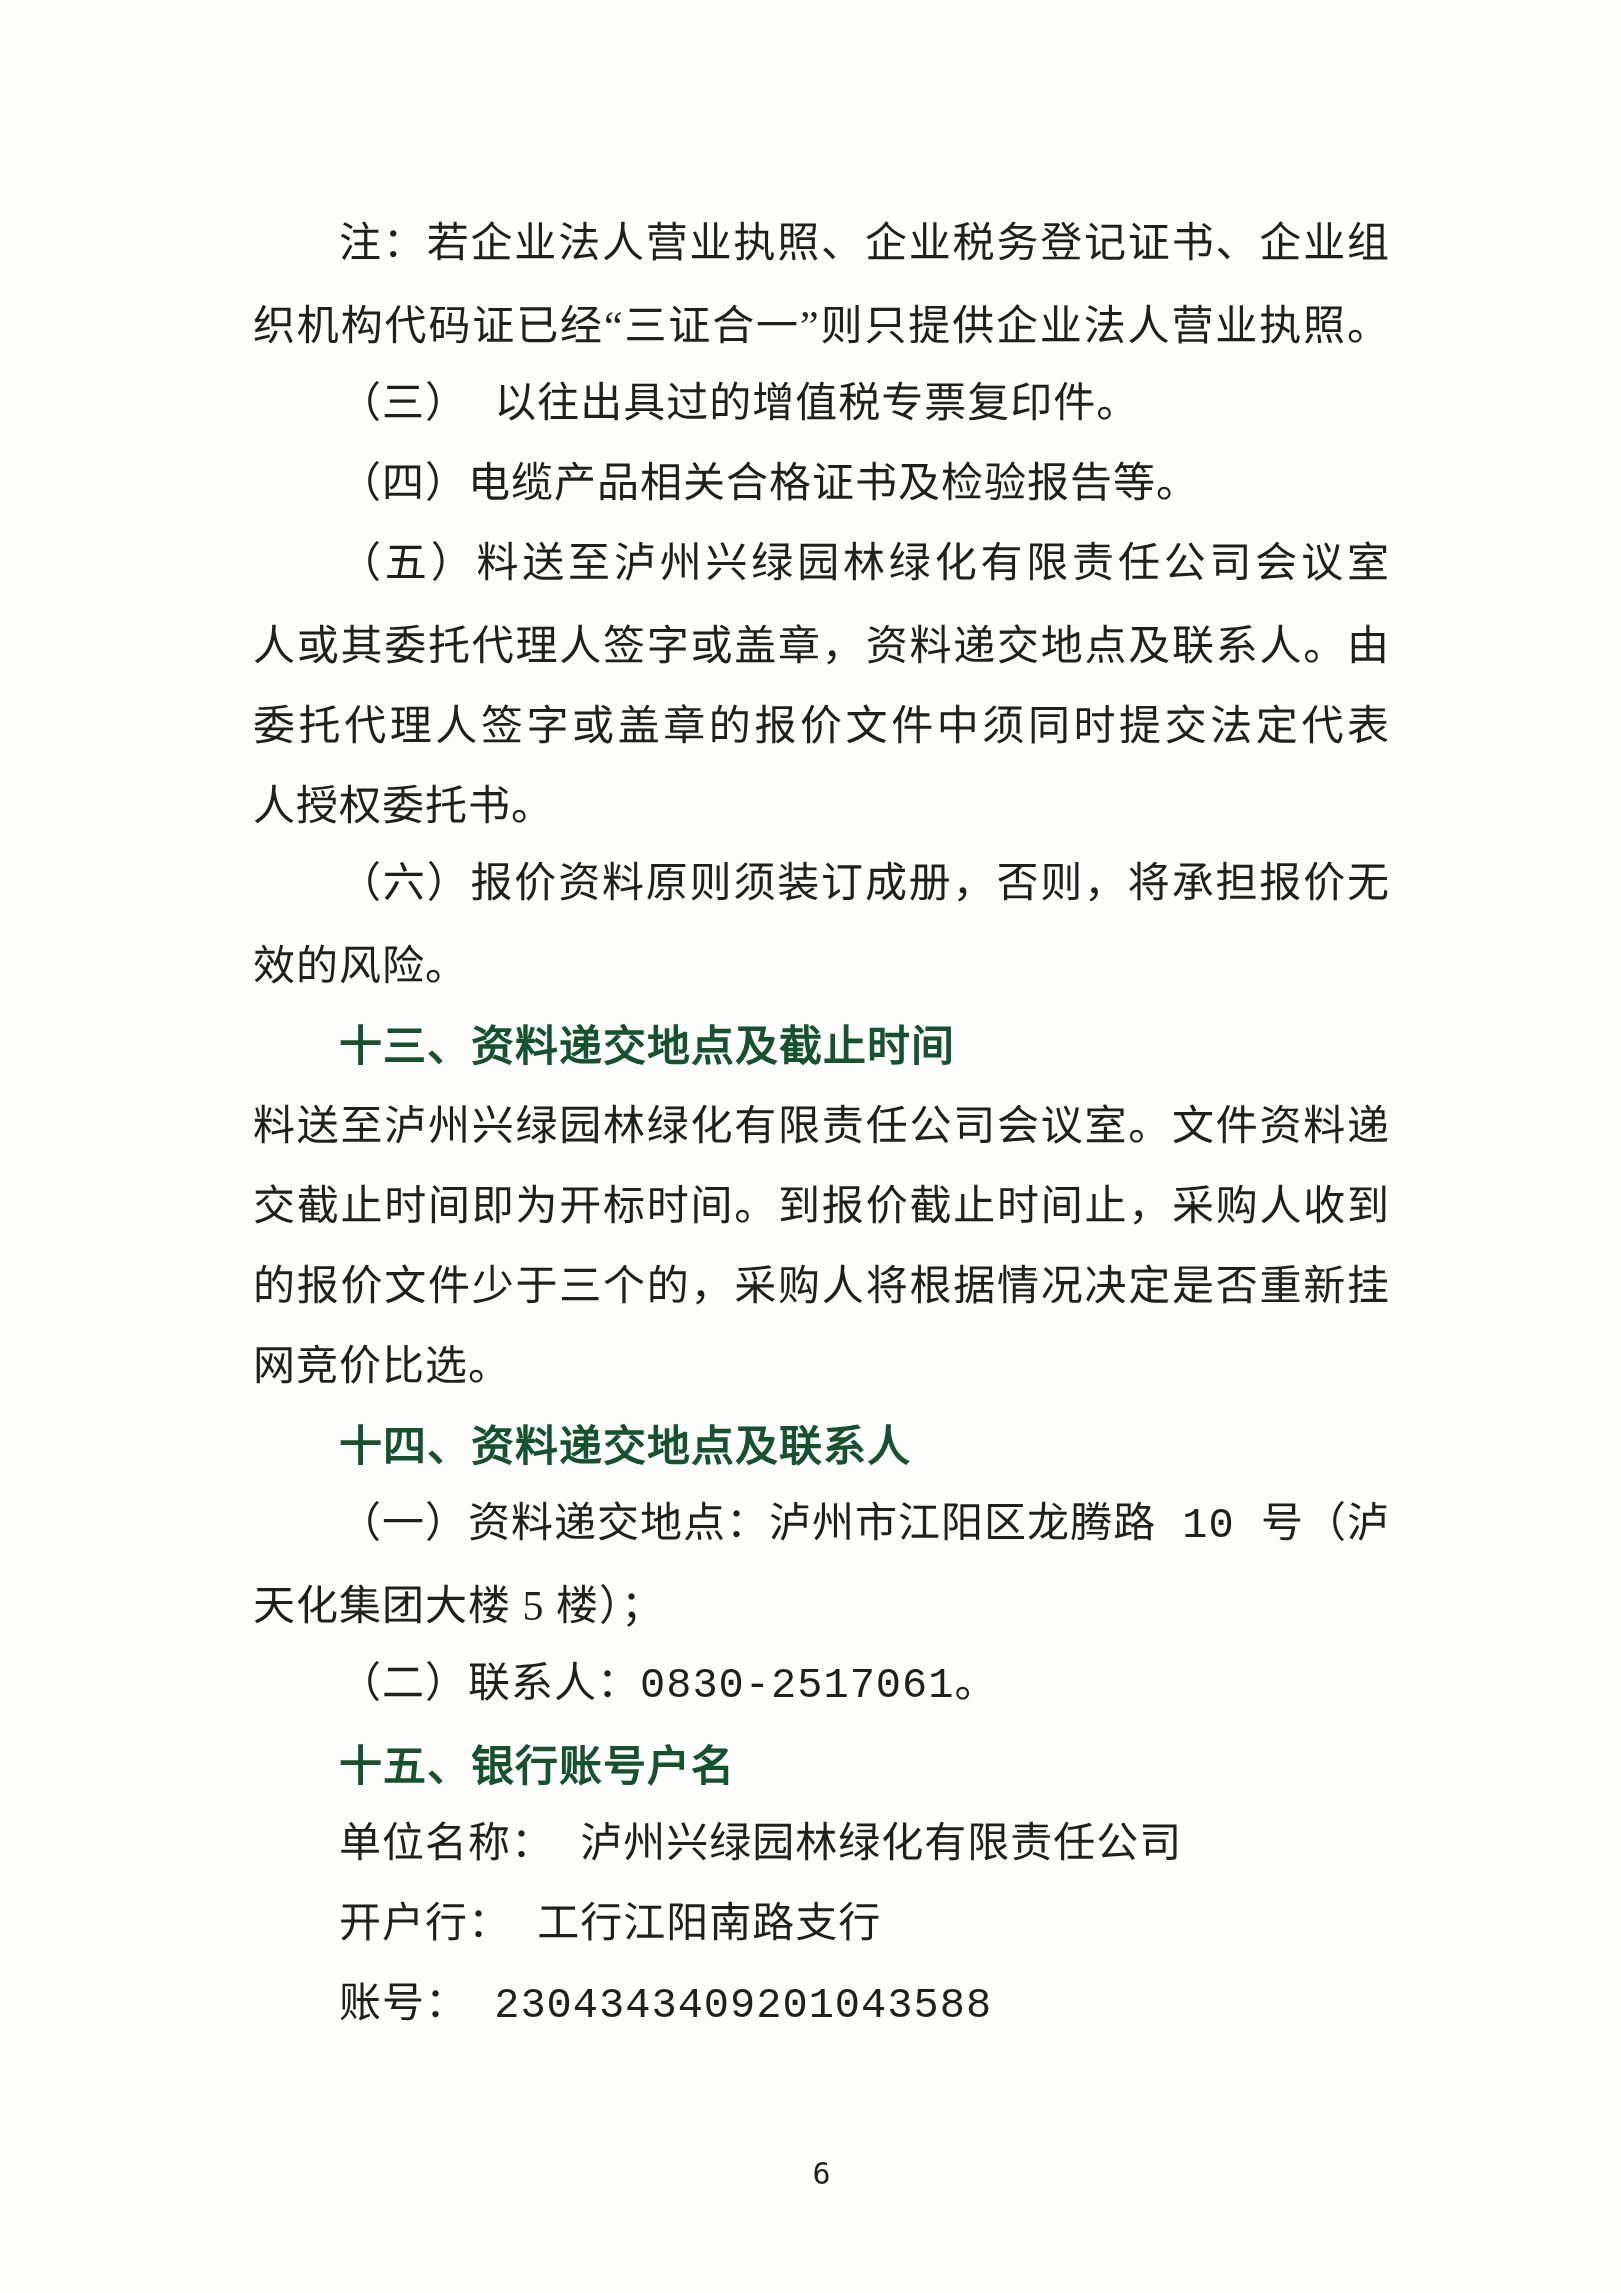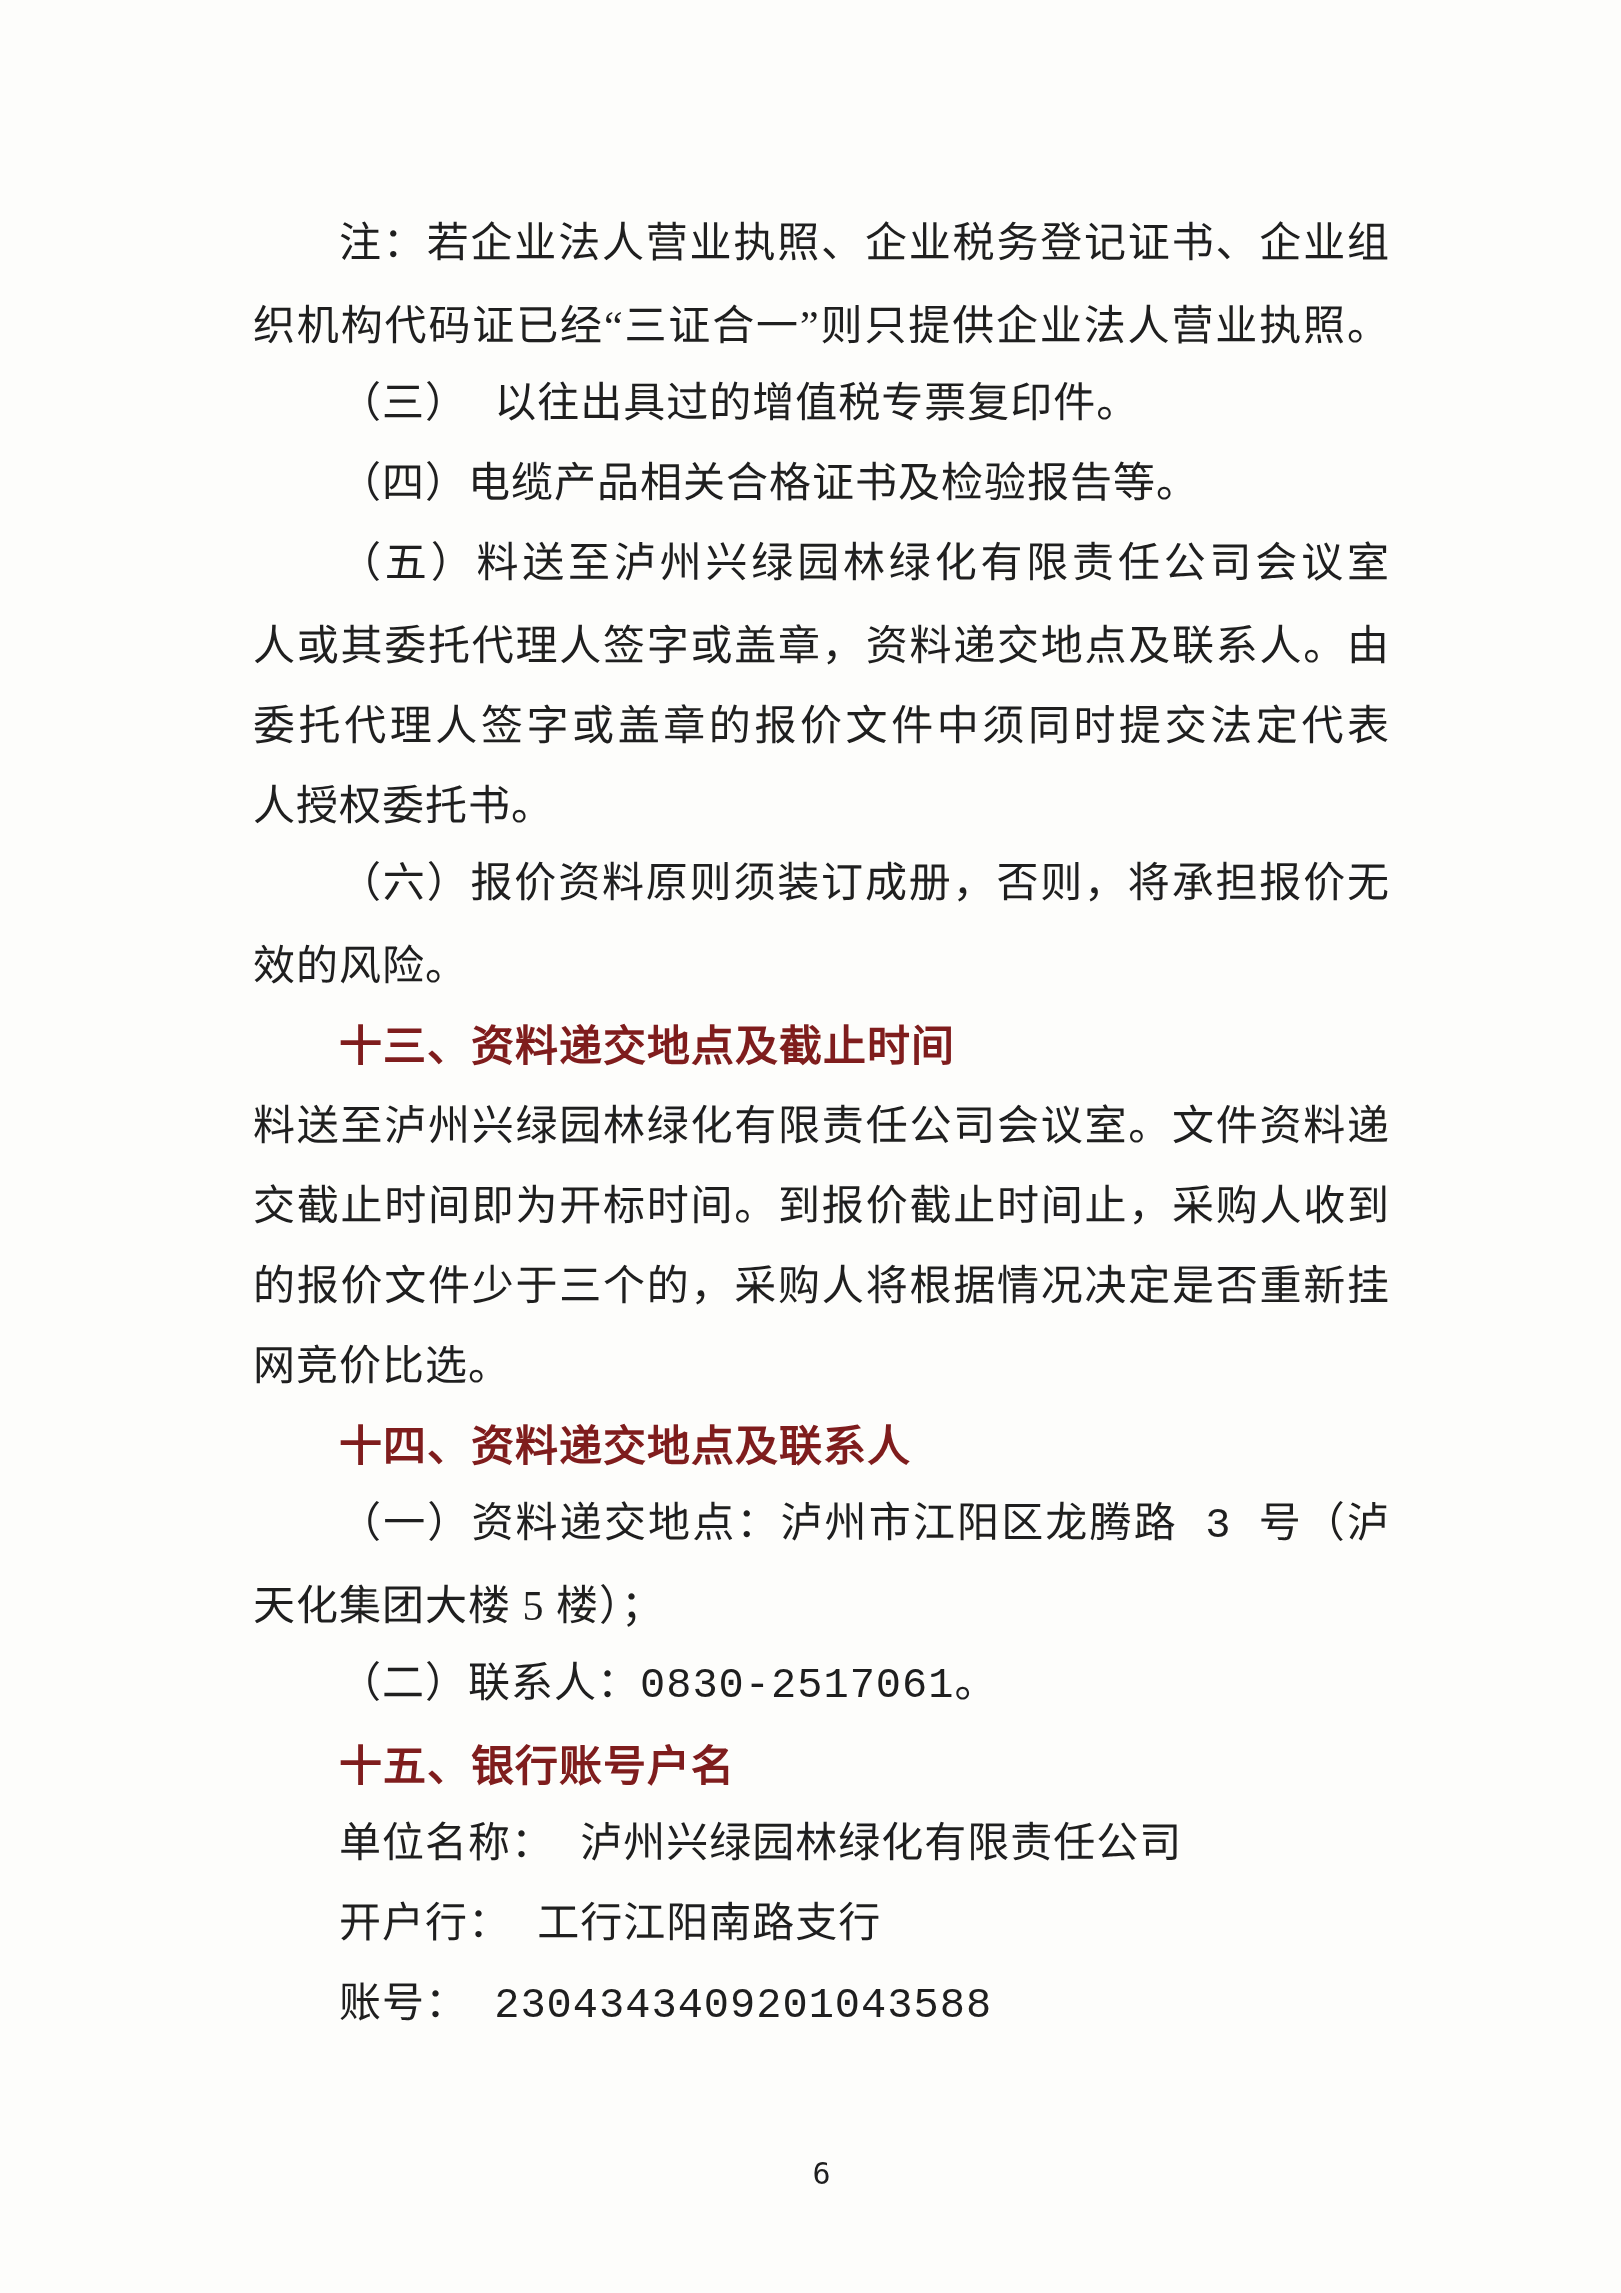--- a/index.html
+++ b/index.html
@@ -37,21 +37,21 @@
     font-family: Liberation Mono, monospace;
   }
   p.fill {
     text-align: justify;
     text-align-last: justify;
   }
   p.heading {
     font-family: "Liberation Sans", "DejaVu Sans", sans-serif;
     font-weight: 700;
     font-size: 43px;
-    color: #7f1d1d;
+    color: #14532d;
   }
   .page-number {
     position: absolute;
     left: 253px;
     top: 2154px;
     width: 1137px;
     text-align: center;
     font-size: 30px;
     line-height: 39px;
     color: #1f1f1f;
@@ -72,21 +72,21 @@
     <p class="line fill">委托代理人签字或盖章的报价文件中须同时提交法定代表</p>
     <p class="line">人授权委托书。</p>
     <p class="line first fill">（六）报价资料原则须装订成册，否则，将承担报价无</p>
     <p class="line">效的风险。</p>
     <p class="line first heading">十三、资料递交地点及截止时间</p>
     <p class="line fill">料送至泸州兴绿园林绿化有限责任公司会议室。文件资料递</p>
     <p class="line fill">交截止时间即为开标时间。到报价截止时间止，采购人收到</p>
     <p class="line fill">的报价文件少于三个的，采购人将根据情况决定是否重新挂</p>
     <p class="line">网竞价比选。</p>
     <p class="line first heading">十四、资料递交地点及联系人</p>
-    <p class="line first fill">（一）资料递交地点：泸州市江阳区龙腾路 3 号（泸</p>
+    <p class="line first fill">（一）资料递交地点：泸州市江阳区龙腾路 10 号（泸</p>
     <p class="line">天化集团大楼 5 楼）；</p>
     <p class="line first">（二）联系人：0830-2517061。</p>
     <p class="line first heading">十五、银行账号户名</p>
     <p class="line first">单位名称： 泸州兴绿园林绿化有限责任公司</p>
     <p class="line first">开户行： 工行江阳南路支行</p>
     <p class="line first">账号： 2304343409201043588</p>
   </div>
   <div class="page-number">6</div>
 </div>
 

